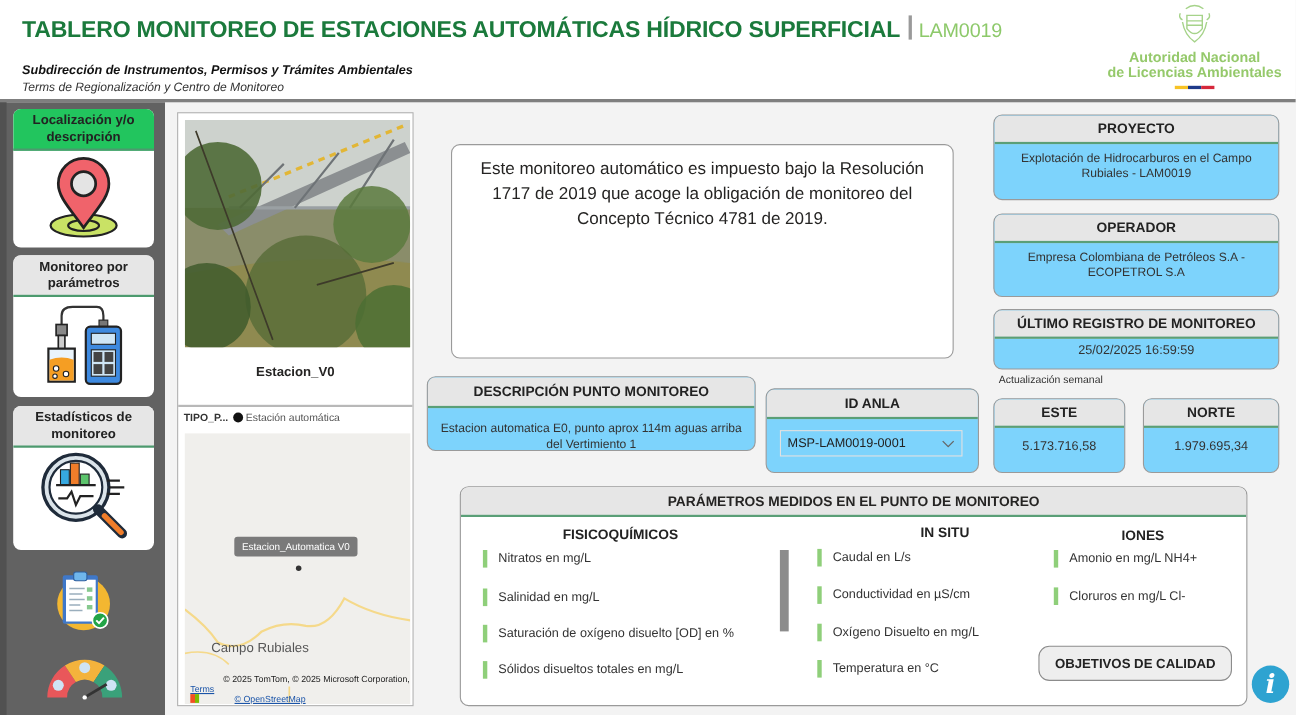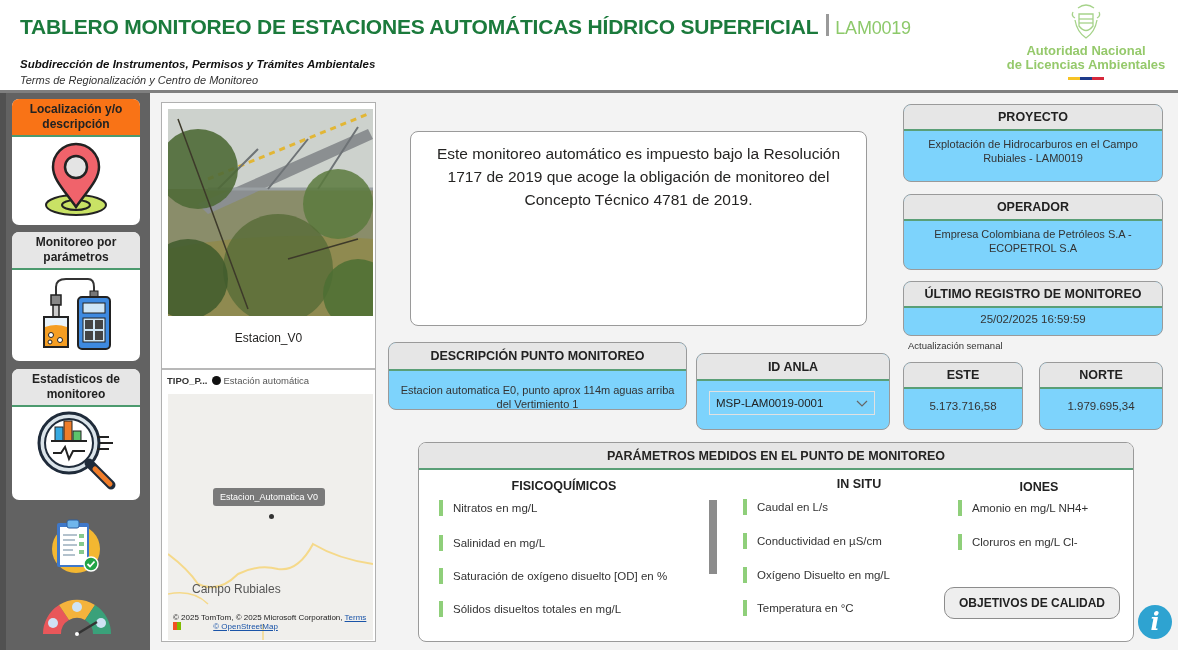--- a/index.html
+++ b/index.html
@@ -11,26 +11,26 @@
 .sub1{position:absolute;left:20px;top:58px;font-size:11.5px;font-weight:bold;font-style:italic;color:#111}
 .sub2{position:absolute;left:20px;top:74px;font-size:11px;font-style:italic;color:#333}
 .logo{position:absolute;left:996px;top:2px;width:180px;height:84px;text-align:center}
 .logo .crest{width:34px;height:38px;margin:0 auto}
 .logo .l1,.logo .l2{font-size:13px;font-weight:bold;color:#95c96b;line-height:14px}
 .flag{display:flex;justify-content:center;margin-top:5px}
 .flag span{width:12px;height:3px}
 .sidebar{position:absolute;left:0;top:93px;width:150px;height:557px;background:#626262;border-left:6px solid #515151}
 .navcard{position:absolute;left:6px;width:128px;background:#fff;border-radius:7px;overflow:hidden}
 .navcard .hd{background:#e6e6e6;text-align:center;font-size:12px;font-weight:bold;color:#222;border-bottom:2px solid #4c9a6e;padding:5px 4px;line-height:15px;height:38px;display:flex;align-items:center;justify-content:center}
-.navcard.active .hd{background:#f97316}
+.navcard.active .hd{background:#22c55e}
 .navcard .ic{display:flex;justify-content:center;align-items:center;height:86px}
 .sideic{position:absolute;left:41px}
 .photo{position:absolute;left:161px;top:102px;width:215px;height:540px;background:#fff;border:1px solid #b0b0b0}
 .photo .img{position:absolute;left:6px;top:6px;width:205px;height:207px;overflow:hidden}
-.photo .name{position:absolute;left:0;top:228px;width:100%;text-align:center;font-size:12px;font-weight:normal}
+.photo .name{position:absolute;left:0;top:228px;width:100%;text-align:center;font-size:12px;font-weight:bold}
 .photo .divider{position:absolute;left:0;top:265px;width:100%;height:2px;background:#b8b8b8}
 .legend{position:absolute;left:5px;top:272px;font-size:9.5px;color:#555;white-space:nowrap}
 .legend b{color:#333}
 .legend .dot{display:inline-block;width:9px;height:9px;border-radius:50%;background:#111;vertical-align:-1px;margin:0 2px 0 5px}
 .map{position:absolute;left:6px;top:291px;width:205px;height:246px;background:#f0efec;overflow:hidden}
 .map .tip{position:absolute;left:45px;top:94px;background:#7a7a7a;color:#fff;font-size:9px;padding:4px 7px;border-radius:3px}
 .map .pin{position:absolute;left:101px;top:120px;width:5px;height:5px;background:#333;border-radius:50%}
 .map .place{position:absolute;left:24px;top:188px;font-size:12px;color:#555}
 .map .attr{position:absolute;left:5px;top:219px;font-size:8px;color:#222;line-height:9px}
 .map .attr a{color:#1a54a8;text-decoration:underline}
@@ -185,21 +185,21 @@
   <div class="map">
     <svg width="205" height="246" style="position:absolute;left:0;top:0">
       <path d="M0 160 Q20 175 30 190 Q50 200 70 180 Q90 170 110 175 Q130 178 145 150 Q170 165 205 170" fill="none" stroke="#f5d98a" stroke-width="2"></path>
       <path d="M0 200 Q25 195 40 210" fill="none" stroke="#f5d98a" stroke-width="1.5"></path>
       <path d="M95 230 V246" stroke="#f5d98a" stroke-width="1.5"></path>
     </svg>
     <div class="tip">Estacion_Automatica V0</div>
     <div class="pin"></div>
     <div class="place">Campo Rubiales</div>
     <div class="attr">
-      <span style="">© 2025 TomTom, © 2025 Microsoft Corporation,</span> <a>Terms</a><br>
+      <span style="margin-left:30px">© 2025 TomTom, © 2025 Microsoft Corporation,</span> <a>Terms</a><br>
       <span class="ms"></span> <a style="margin-left:30px">© OpenStreetMap</a>
     </div>
   </div>
 </div>
 
 <div class="intro">
   <p>Este monitoreo automático es impuesto bajo la Resolución 1717 de 2019 que acoge la obligación de monitoreo del Concepto Técnico 4781 de 2019.</p>
 </div>
 
 <div class="box" style="left:903px;top:104px;width:260px;height:78px">

